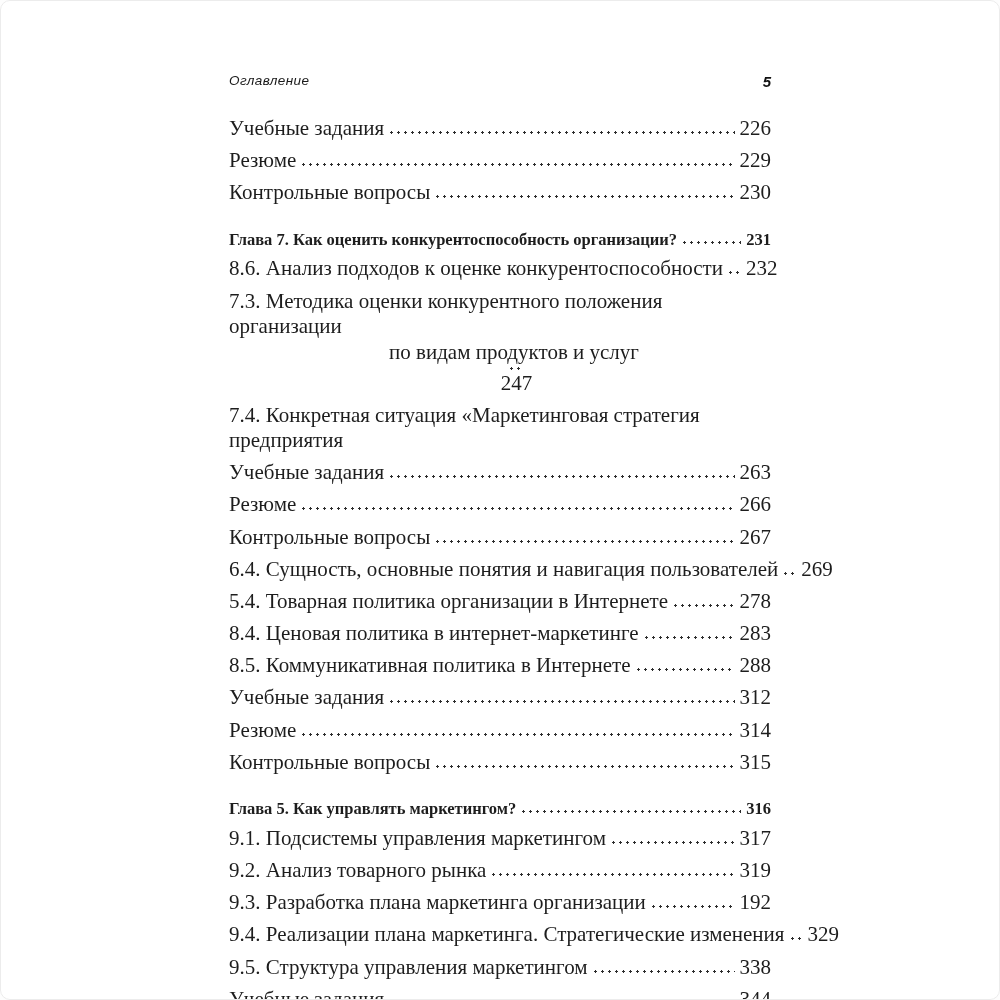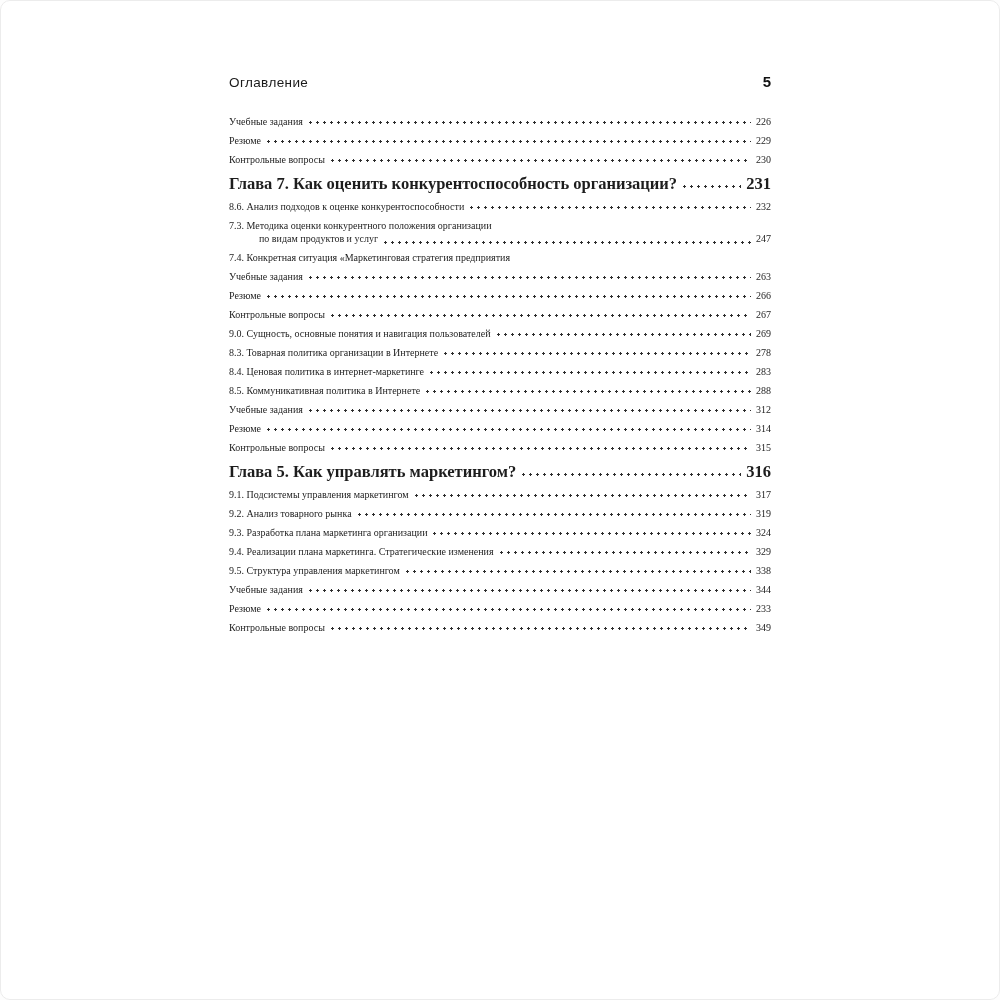--- a/index.html
+++ b/index.html
@@ -13,54 +13,56 @@
     width: 1000px; height: 1000px;
     background: #ffffff;
     border: 1px solid #ececec;
     border-radius: 10px;
     padding: 72px 228px 0 228px;
     overflow: hidden;
   }
   .pagehead {
     display: flex;
     justify-content: space-between;
-    align-items: flex-end;
+    align-items: flex-start;
     margin-bottom: 26px;
     font-family: "Liberation Sans", sans-serif;
+    font-style: italic;
   }
   .pagehead .h {
     font-size: 13.5px;
     letter-spacing: 0.4px;
     color: #1a1a1a;
   }
   .pagehead .n {
     font-size: 15px;
     font-weight: bold;
     color: #111;
   }
   .toc { width: 100%; }
   .row {
     display: flex;
     align-items: baseline;
     margin-bottom: 7px;
-    font-size: 10px;
+    font-size: 21px;
     line-height: 1.2;
   }
   .row.chapter {
-    margin-top: 8px;
+    margin-top: 24px;
     font-weight: bold;
     font-size: 16.5px;
   }
   .row.item2 { display: block; }
   .item2 .l1 { line-height: 1.2; }
   .item2 .l2 {
     display: flex;
-    align-items: flex-end;
+    align-items: center;
     padding-left: 30px;
     margin-top: 1.5px;
+    flex-direction: column;
   }
   .t { padding-right: 2px; white-space: nowrap; }
   .p { padding-left: 3px; }
   .chapter .p { font-weight: bold; }
   .leader {
     flex: 1 1 auto;
     min-width: 14px;
     height: 5px;
     margin: 0 2px;
     background-image: radial-gradient(circle, #2c2c2c 1.05px, transparent 1.35px);
@@ -123,26 +125,26 @@
         <span class="t">Резюме</span>
         <span class="leader"></span>
         <span class="p">266</span>
       </div>
       <div class="row item">
         <span class="t">Контрольные вопросы</span>
         <span class="leader"></span>
         <span class="p">267</span>
       </div>
       <div class="row item">
-        <span class="t">9.0. Сущность, основные понятия и навигация пользователей</span>
+        <span class="t">6.4. Сущность, основные понятия и навигация пользователей</span>
         <span class="leader"></span>
         <span class="p">269</span>
       </div>
       <div class="row item">
-        <span class="t">8.3. Товарная политика организации в Интернете</span>
+        <span class="t">5.4. Товарная политика организации в Интернете</span>
         <span class="leader"></span>
         <span class="p">278</span>
       </div>
       <div class="row item">
         <span class="t">8.4. Ценовая политика в интернет-маркетинге</span>
         <span class="leader"></span>
         <span class="p">283</span>
       </div>
       <div class="row item">
         <span class="t">8.5. Коммуникативная политика в Интернете</span>
@@ -175,21 +177,21 @@
         <span class="p">317</span>
       </div>
       <div class="row item">
         <span class="t">9.2. Анализ товарного рынка</span>
         <span class="leader"></span>
         <span class="p">319</span>
       </div>
       <div class="row item">
         <span class="t">9.3. Разработка плана маркетинга организации</span>
         <span class="leader"></span>
-        <span class="p">324</span>
+        <span class="p">192</span>
       </div>
       <div class="row item">
         <span class="t">9.4. Реализации плана маркетинга. Стратегические изменения</span>
         <span class="leader"></span>
         <span class="p">329</span>
       </div>
       <div class="row item">
         <span class="t">9.5. Структура управления маркетингом</span>
         <span class="leader"></span>
         <span class="p">338</span>

